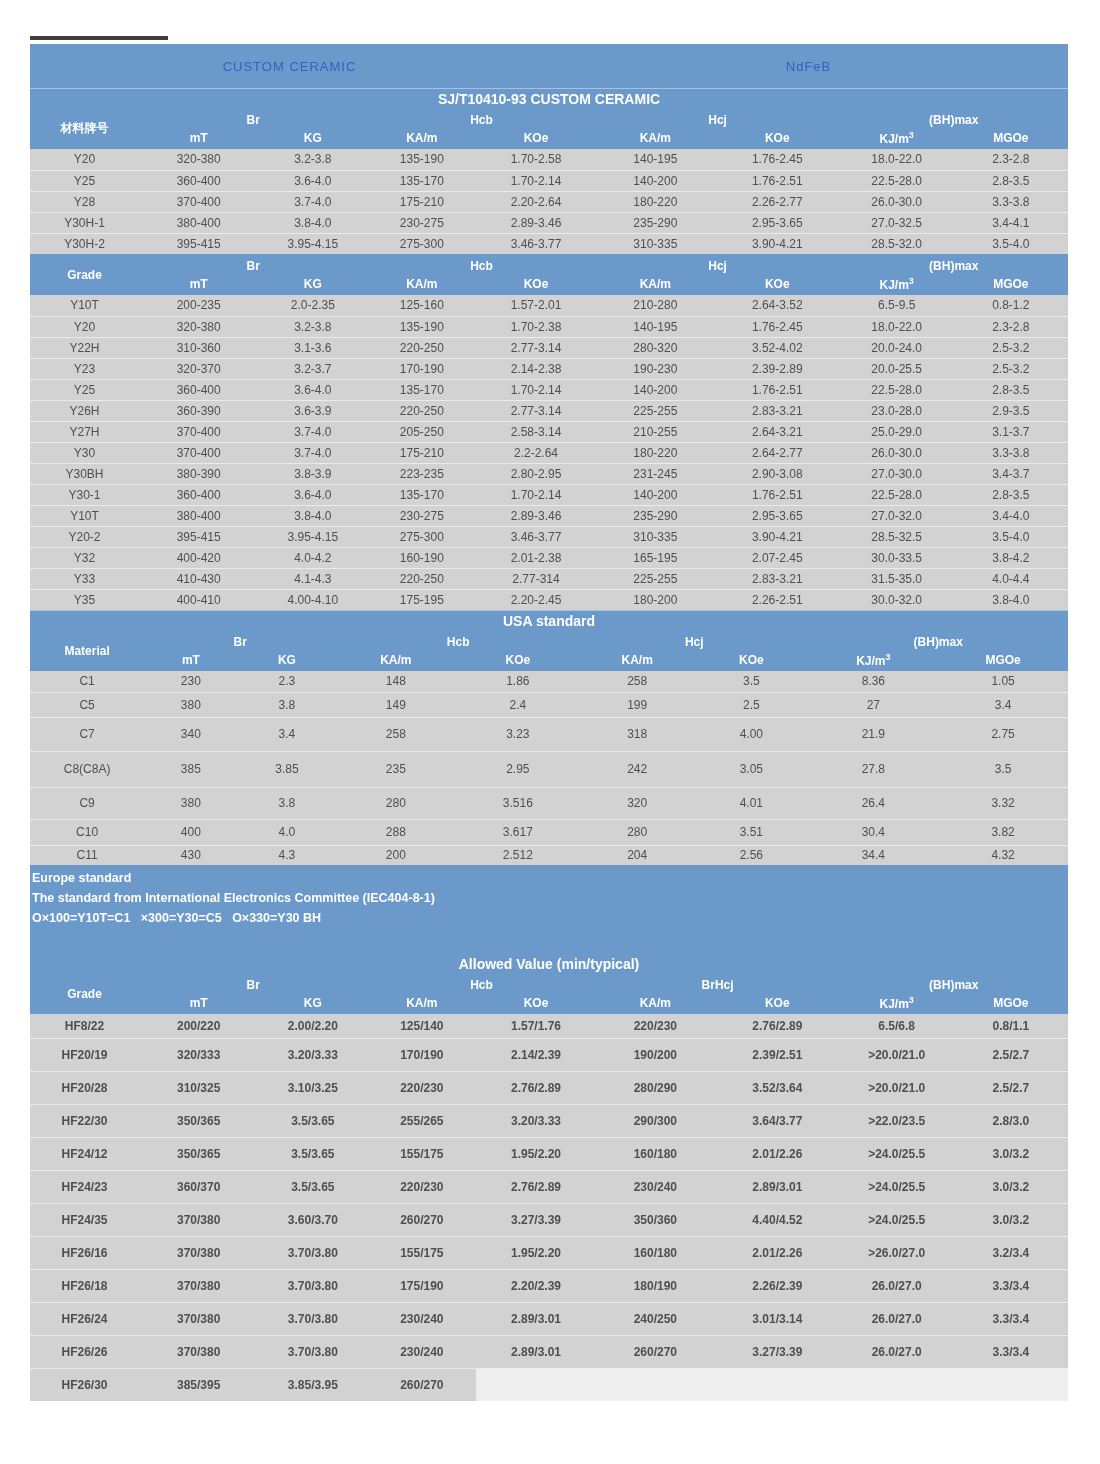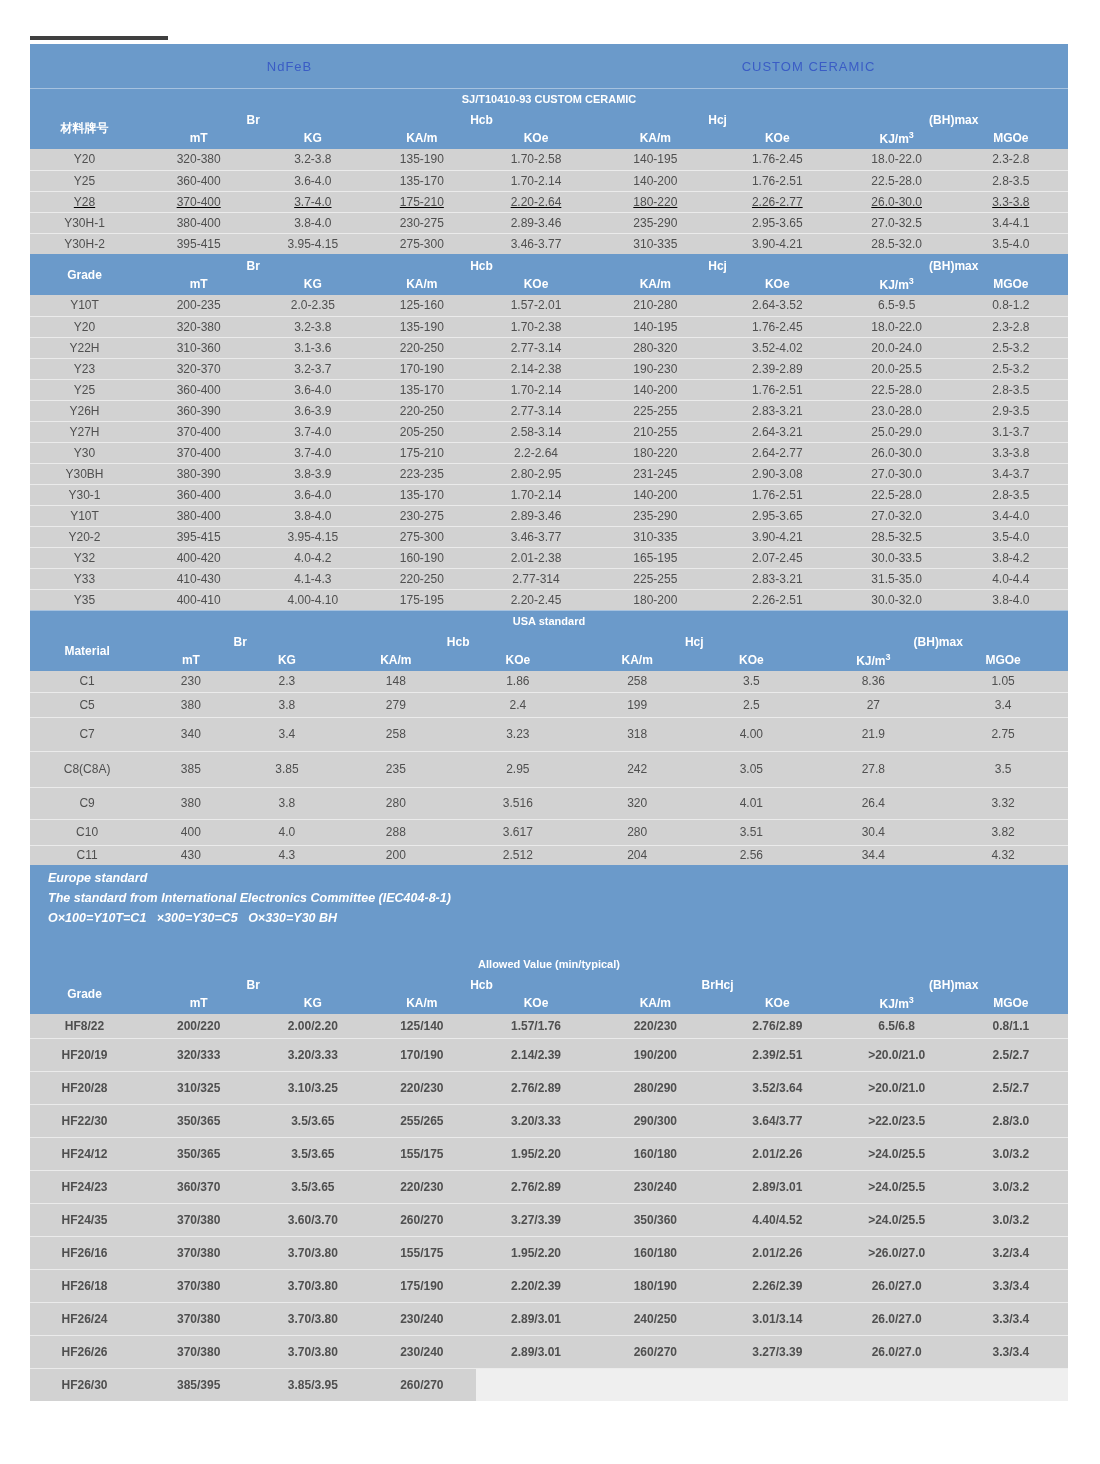--- a/index.html
+++ b/index.html
@@ -8,52 +8,52 @@
     font-family:"Liberation Sans","DejaVu Sans",sans-serif;
     -webkit-font-smoothing:antialiased;
   }
   .top-line{position:absolute;left:30px;top:36px;width:138px;height:4px;background:#3f3f3f;}
   .sheet{position:absolute;left:30px;top:44px;width:1038px;}
   .banner{height:44px;background:#6b9aca;display:flex;}
   .banner .half{flex:1;display:flex;align-items:center;justify-content:center;}
   .banner a{color:#3a5cc5;font-size:13px;letter-spacing:1px;text-decoration:none;cursor:pointer;}
   .tbl-title{
     background:#6b9aca;color:#ffffff;text-align:center;font-weight:bold;
-    font-size:11px;padding:3px 0 2px;border-top:1px solid rgba(255,255,255,.4);
+    font-size:14px;padding:3px 0 2px;border-top:1px solid rgba(255,255,255,.4);
     line-height:14px;
   }
   table{width:100%;border-collapse:collapse;table-layout:fixed;}
   thead th{background:#6b9aca;color:#ffffff;font-weight:bold;font-size:12px;text-align:center;padding:0;}
   th.first{vertical-align:middle;}
   th.group{height:23px;vertical-align:middle;text-align:center;}
   th.unit{height:18px;vertical-align:top;}
   th.unit sup{font-size:9px;line-height:8px;}
   tbody td{
     background:#d2d2d2;color:#4f4f4f;font-size:12px;text-align:center;
     border-bottom:1px solid #ebebeb;padding:0;vertical-align:middle;
   }
   tbody tr:last-child td{border-bottom:none;}
   tbody td.light{background:#efefef;border-bottom:none;}
   .europe{background:#6b9aca;color:#ffffff;font-weight:bold;font-size:12.5px;padding-top:3px;}
-  .europe .eline{line-height:20px;padding-left:18px;white-space:pre-wrap;font-style:italic;}
+  .europe .eline{line-height:20px;padding-left:2px;white-space:pre-wrap;}
   .europe .gap{height:26px;}
 </style>
 </head>
 <body>
 
 <div class="top-line"></div>
 
 <div class="sheet">
 
   <div class="banner">
     <div class="half">
-      <a>NdFeB</a>
+      <a>CUSTOM CERAMIC</a>
     </div>
     <div class="half">
-      <a>CUSTOM CERAMIC</a>
+      <a>NdFeB</a>
     </div>
   </div>
 
   <section>
     <div class="tbl-title">SJ/T10410-93 CUSTOM CERAMIC</div>
     <table>
         <colgroup>
           <col style="width: 10.5%;">
           <col style="width: 11.5%;">
           <col style="width: 10.5%;">
@@ -99,21 +99,21 @@
             <td>Y25</td>
             <td>360-400</td>
             <td>3.6-4.0</td>
             <td>135-170</td>
             <td>1.70-2.14</td>
             <td>140-200</td>
             <td>1.76-2.51</td>
             <td>22.5-28.0</td>
             <td>2.8-3.5</td>
           </tr>
-          <tr style="height: 21px; text-decoration: underline;">
+          <tr style="height: 21px;">
             <td>Y28</td>
             <td>370-400</td>
             <td>3.7-4.0</td>
             <td>175-210</td>
             <td>2.20-2.64</td>
             <td>180-220</td>
             <td>2.26-2.77</td>
             <td>26.0-30.0</td>
             <td>3.3-3.8</td>
           </tr>
@@ -387,21 +387,21 @@
             <td>1.86</td>
             <td>258</td>
             <td>3.5</td>
             <td>8.36</td>
             <td>1.05</td>
           </tr>
           <tr style="height: 25px;">
             <td>C5</td>
             <td>380</td>
             <td>3.8</td>
-            <td>279</td>
+            <td>149</td>
             <td>2.4</td>
             <td>199</td>
             <td>2.5</td>
             <td>27</td>
             <td>3.4</td>
           </tr>
           <tr style="height: 34px;">
             <td>C7</td>
             <td>340</td>
             <td>3.4</td>

